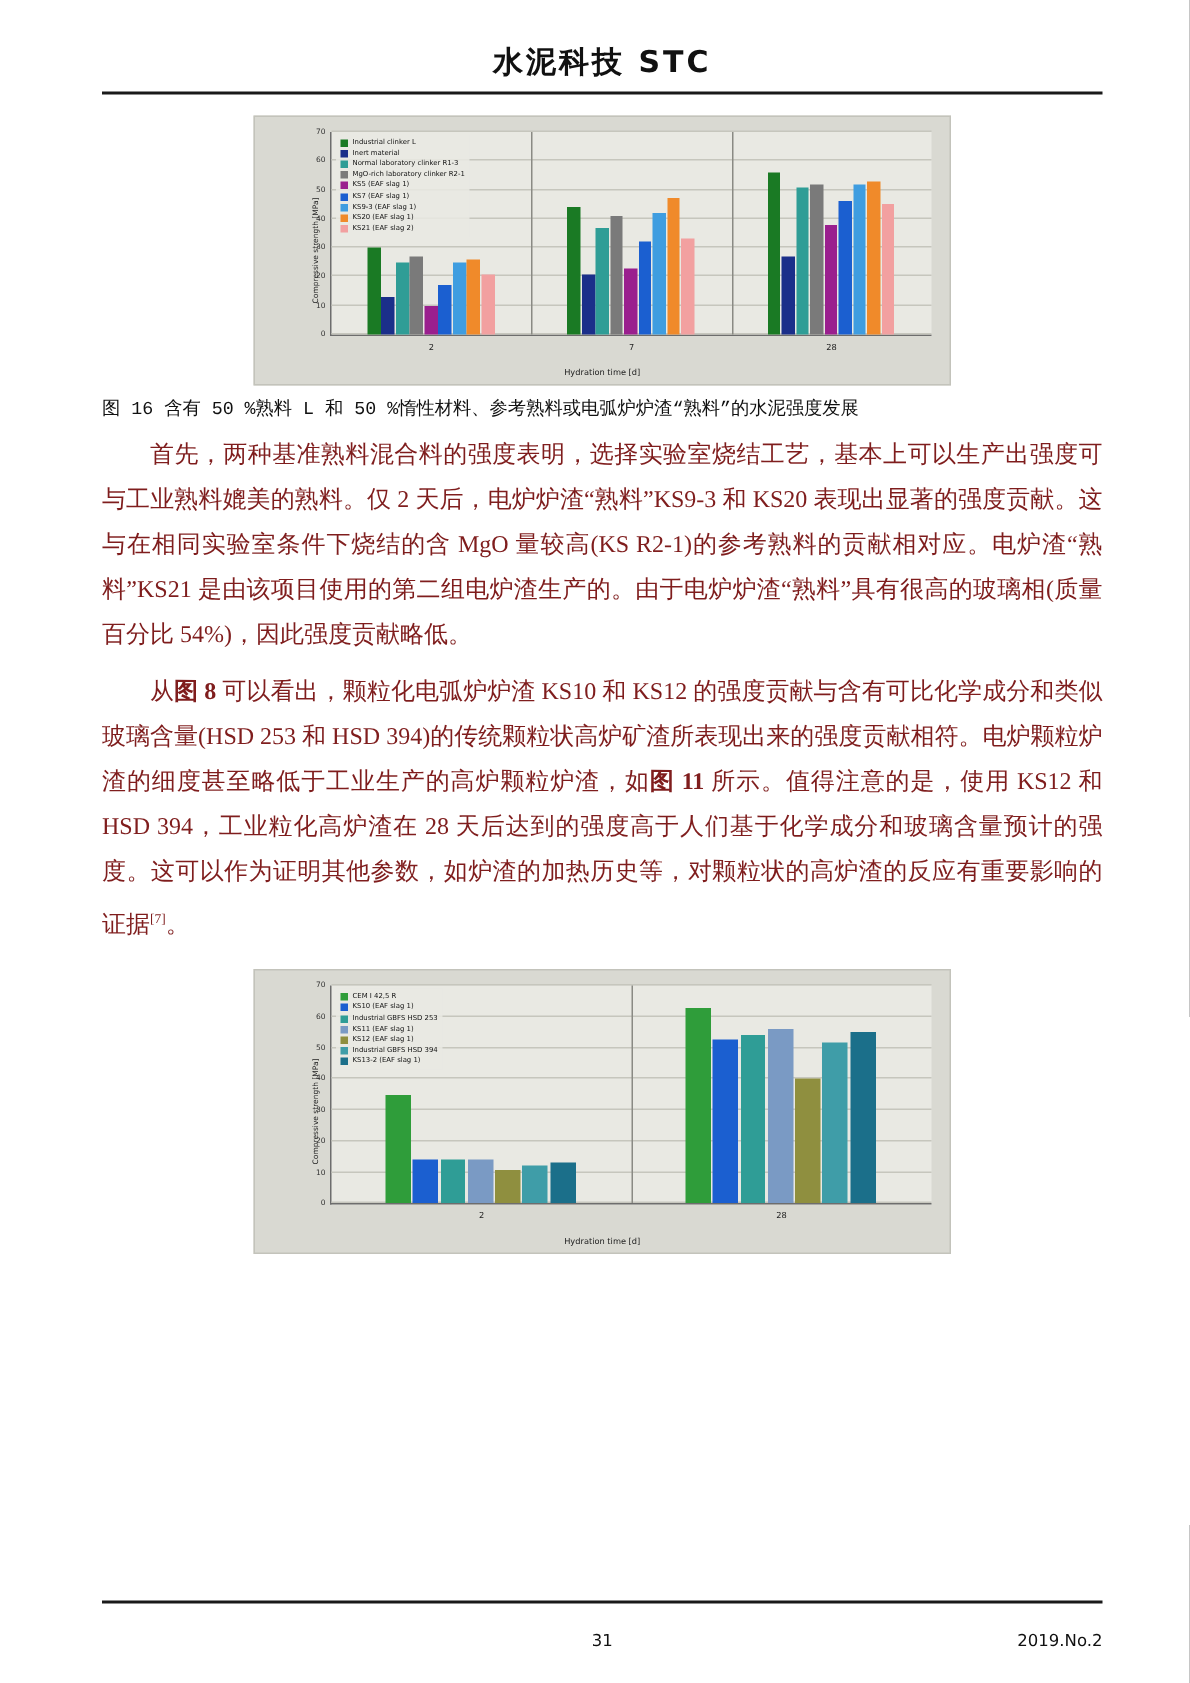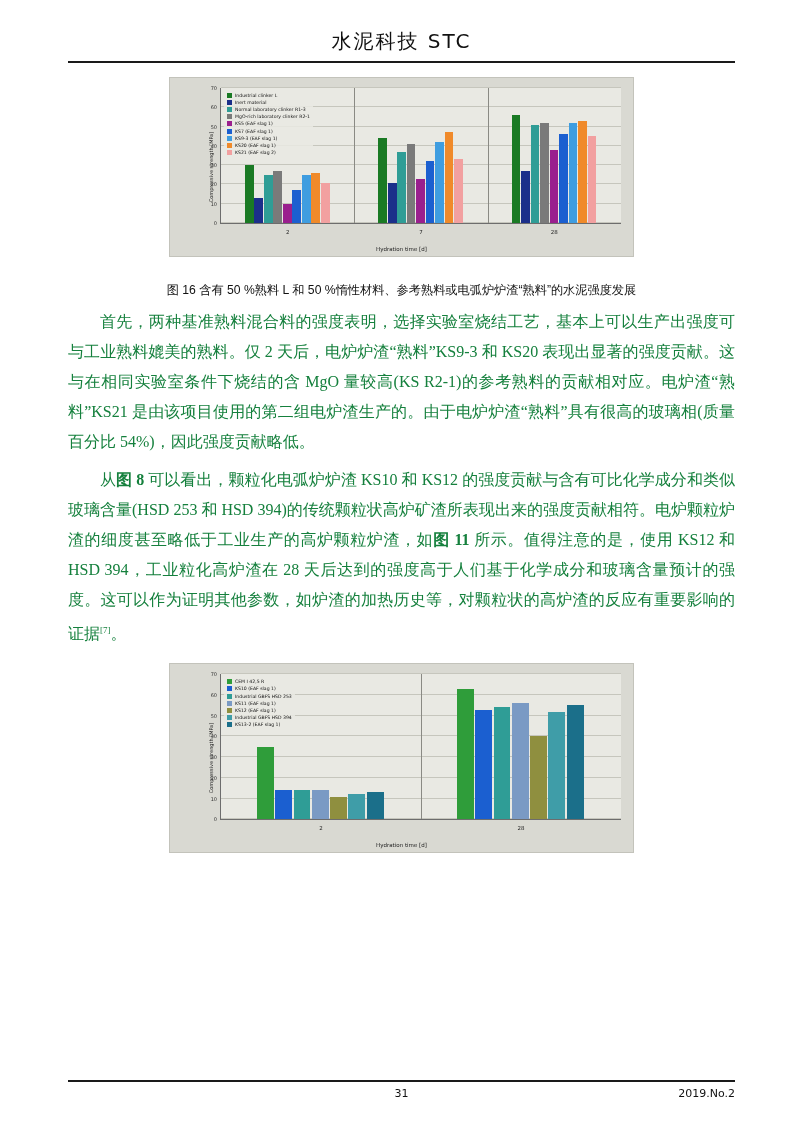--- a/index.html
+++ b/index.html
@@ -27,21 +27,21 @@
 
   
   .header {
     text-align: center;
     padding-bottom: 6px;
     border-bottom: 2px solid #1a1a1a;
   }
   .header-title {
     font-family: "DejaVu Sans", sans-serif;
     font-size: 20px;
-    font-weight: normal;
+    font-weight: bold;
     letter-spacing: 2px;
     color: #111;
   }
 
   
   .figure-block {
     margin-top: 14px;
   }
   .figure-img {
     position: relative;
@@ -135,50 +135,49 @@
   }
   .legend-swatch {
     width: 5px;
     height: 5px;
     margin-right: 3px;
     display: inline-block;
     flex: 0 0 auto;
   }
 
   .fig-caption {
-    text-align: center;
-    font-family: Liberation Sans, sans-serif;
+    font-family: Liberation Mono, monospace;
     font-size: 12.2px;
     color: #111;
-    margin-top: 25px;
+    margin-top: 7px;
   }
 
   
   .body-text {
     font-size: 16px;
     line-height: 30px;
-    color: #15803d;
+    color: #7f1d1d;
     text-align: justify;
     margin-top: 8px;
   }
   .body-text p {
     margin: 0;
     text-indent: 2em;
   }
   .b { font-weight: bold; }
   sup { font-size: 9px; vertical-align: super; }
 
   
   .footer {
     position: absolute;
     left: 68px;
     right: 58px;
     bottom: 22px;
     border-top: 2px solid #1a1a1a;
-    padding-top: 5px;
+    padding-top: 18px;
     font-family: "DejaVu Sans", sans-serif;
     font-size: 11px;
     color: #111;
   }
   .footer-inner {
     display: flex;
     justify-content: center;
     position: relative;
   }
   .footer-right {

